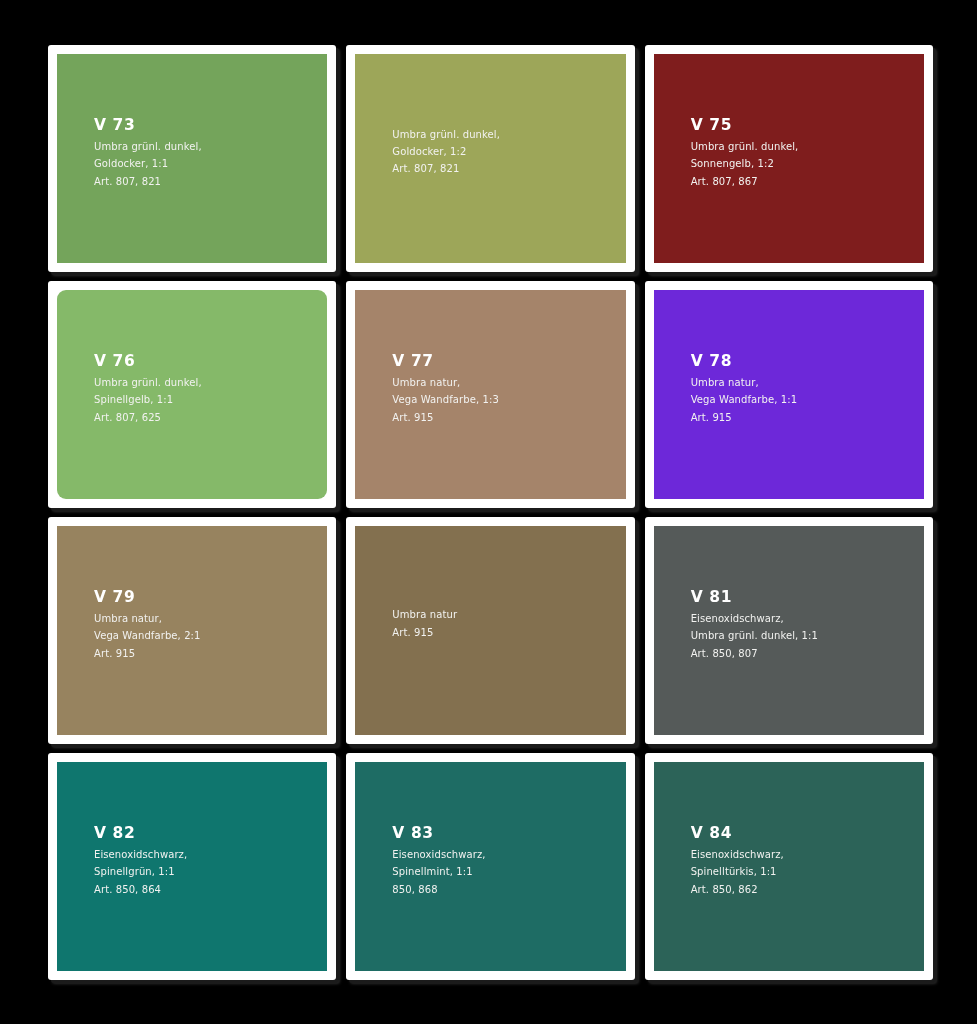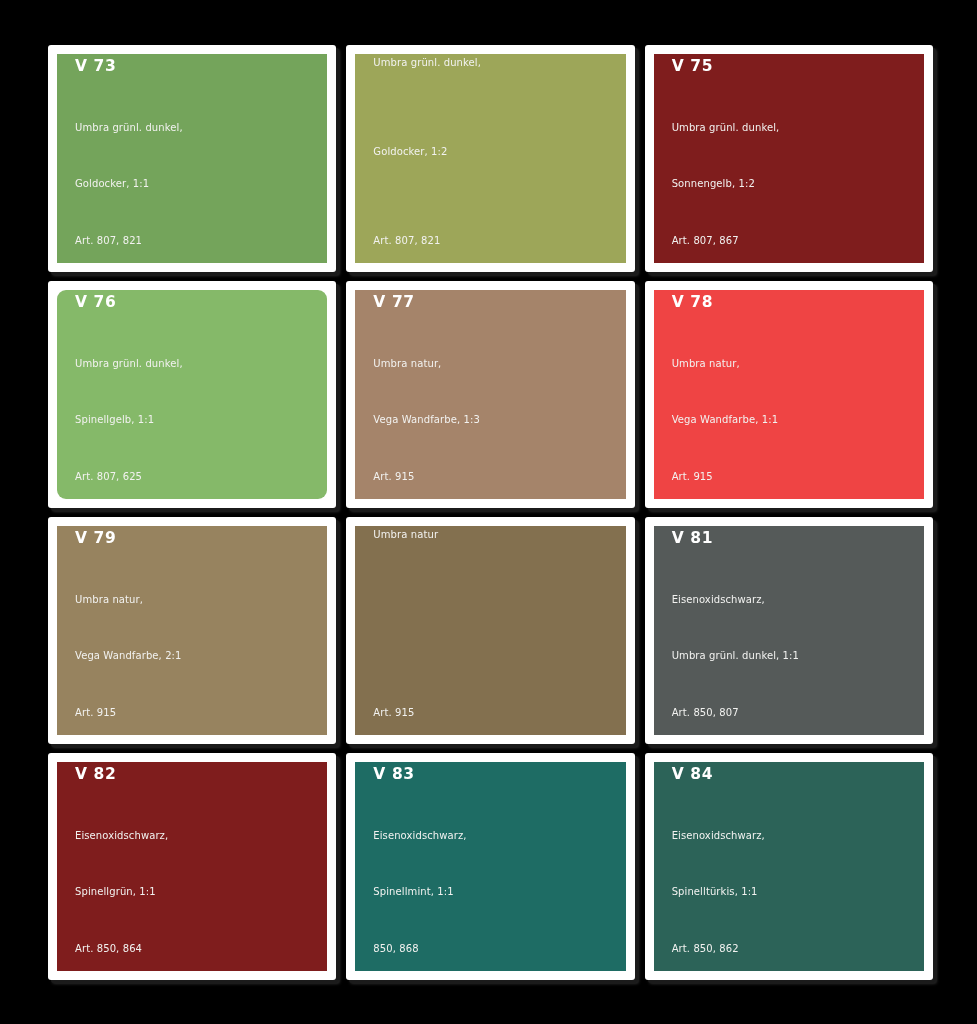--- a/index.html
+++ b/index.html
@@ -35,22 +35,22 @@
     border-radius: 3px;
     box-shadow: 3px 3px 0 0 #1b1b1b, 4px 4px 3px 0 #2b2b2b;
   }
 
   .swatch-color {
     position: relative;
     width: 100%;
     height: 100%;
     display: flex;
     flex-direction: column;
-    justify-content: space-between;
-    padding: 0 0 14px 18px;
+    justify-content: center;
+    padding: 0 0 14px 37px;
   }
 
   .swatch-code {
     font-weight: bold;
     font-size: 15.5px;
     letter-spacing: 0.6px;
     color: #ffffff;
     line-height: 1.62;
     white-space: pre;
   }
@@ -103,21 +103,21 @@
     </div>
     <div class="swatch-card">
       <div class="swatch-color" style="background: rgb(165, 132, 106);">
         <div class="swatch-code">V 77</div>
         <div class="swatch-line">Umbra natur,</div>
         <div class="swatch-line">Vega Wandfarbe, 1:3</div>
         <div class="swatch-line">Art. 915</div>
       </div>
     </div>
     <div class="swatch-card">
-      <div class="swatch-color" style="background: #ef4444;">
+      <div class="swatch-color" style="background: #6d28d9;">
         <div class="swatch-code">V 78</div>
         <div class="swatch-line">Umbra natur,</div>
         <div class="swatch-line">Vega Wandfarbe, 1:1</div>
         <div class="swatch-line">Art. 915</div>
       </div>
     </div>
     <div class="swatch-card">
       <div class="swatch-color" style="background: rgb(151, 131, 95);">
         <div class="swatch-code">V 79</div>
         <div class="swatch-line">Umbra natur,</div>
@@ -133,21 +133,21 @@
     </div>
     <div class="swatch-card">
       <div class="swatch-color" style="background: rgb(85, 90, 89);">
         <div class="swatch-code">V 81</div>
         <div class="swatch-line">Eisenoxidschwarz,</div>
         <div class="swatch-line">Umbra grünl. dunkel, 1:1</div>
         <div class="swatch-line">Art. 850, 807</div>
       </div>
     </div>
     <div class="swatch-card">
-      <div class="swatch-color" style="background: #7f1d1d;">
+      <div class="swatch-color" style="background: #0f766e;">
         <div class="swatch-code">V 82</div>
         <div class="swatch-line">Eisenoxidschwarz,</div>
         <div class="swatch-line">Spinellgrün, 1:1</div>
         <div class="swatch-line">Art. 850, 864</div>
       </div>
     </div>
     <div class="swatch-card">
       <div class="swatch-color" style="background: rgb(30, 108, 100);">
         <div class="swatch-code">V 83</div>
         <div class="swatch-line">Eisenoxidschwarz,</div>

